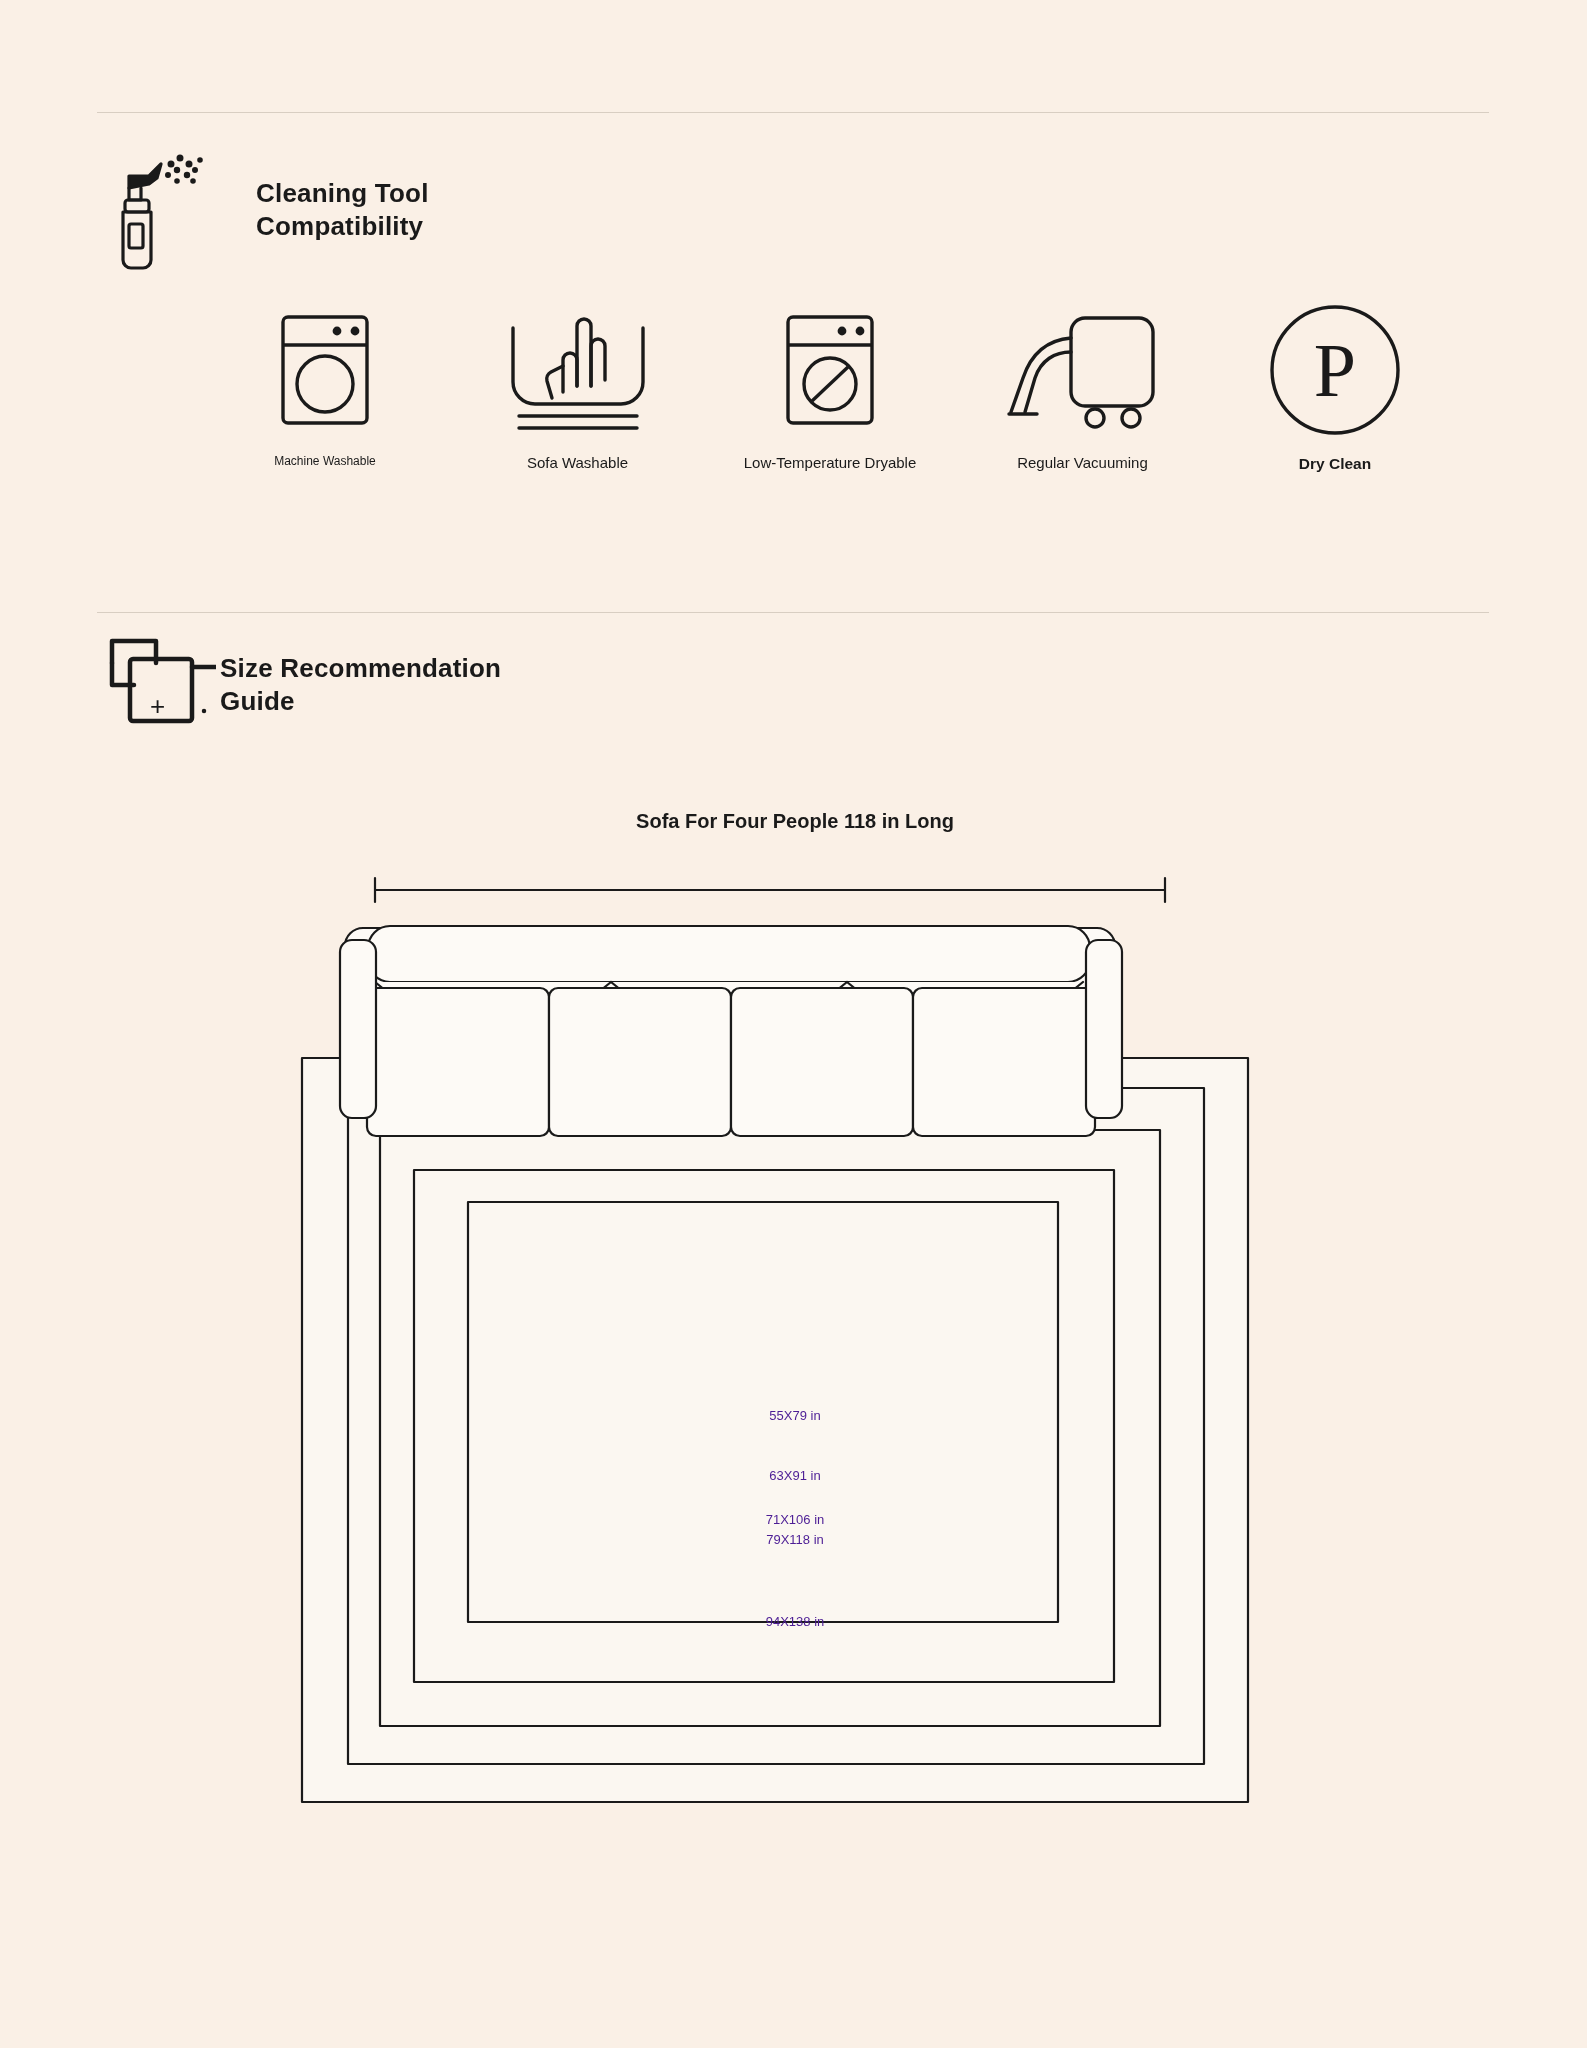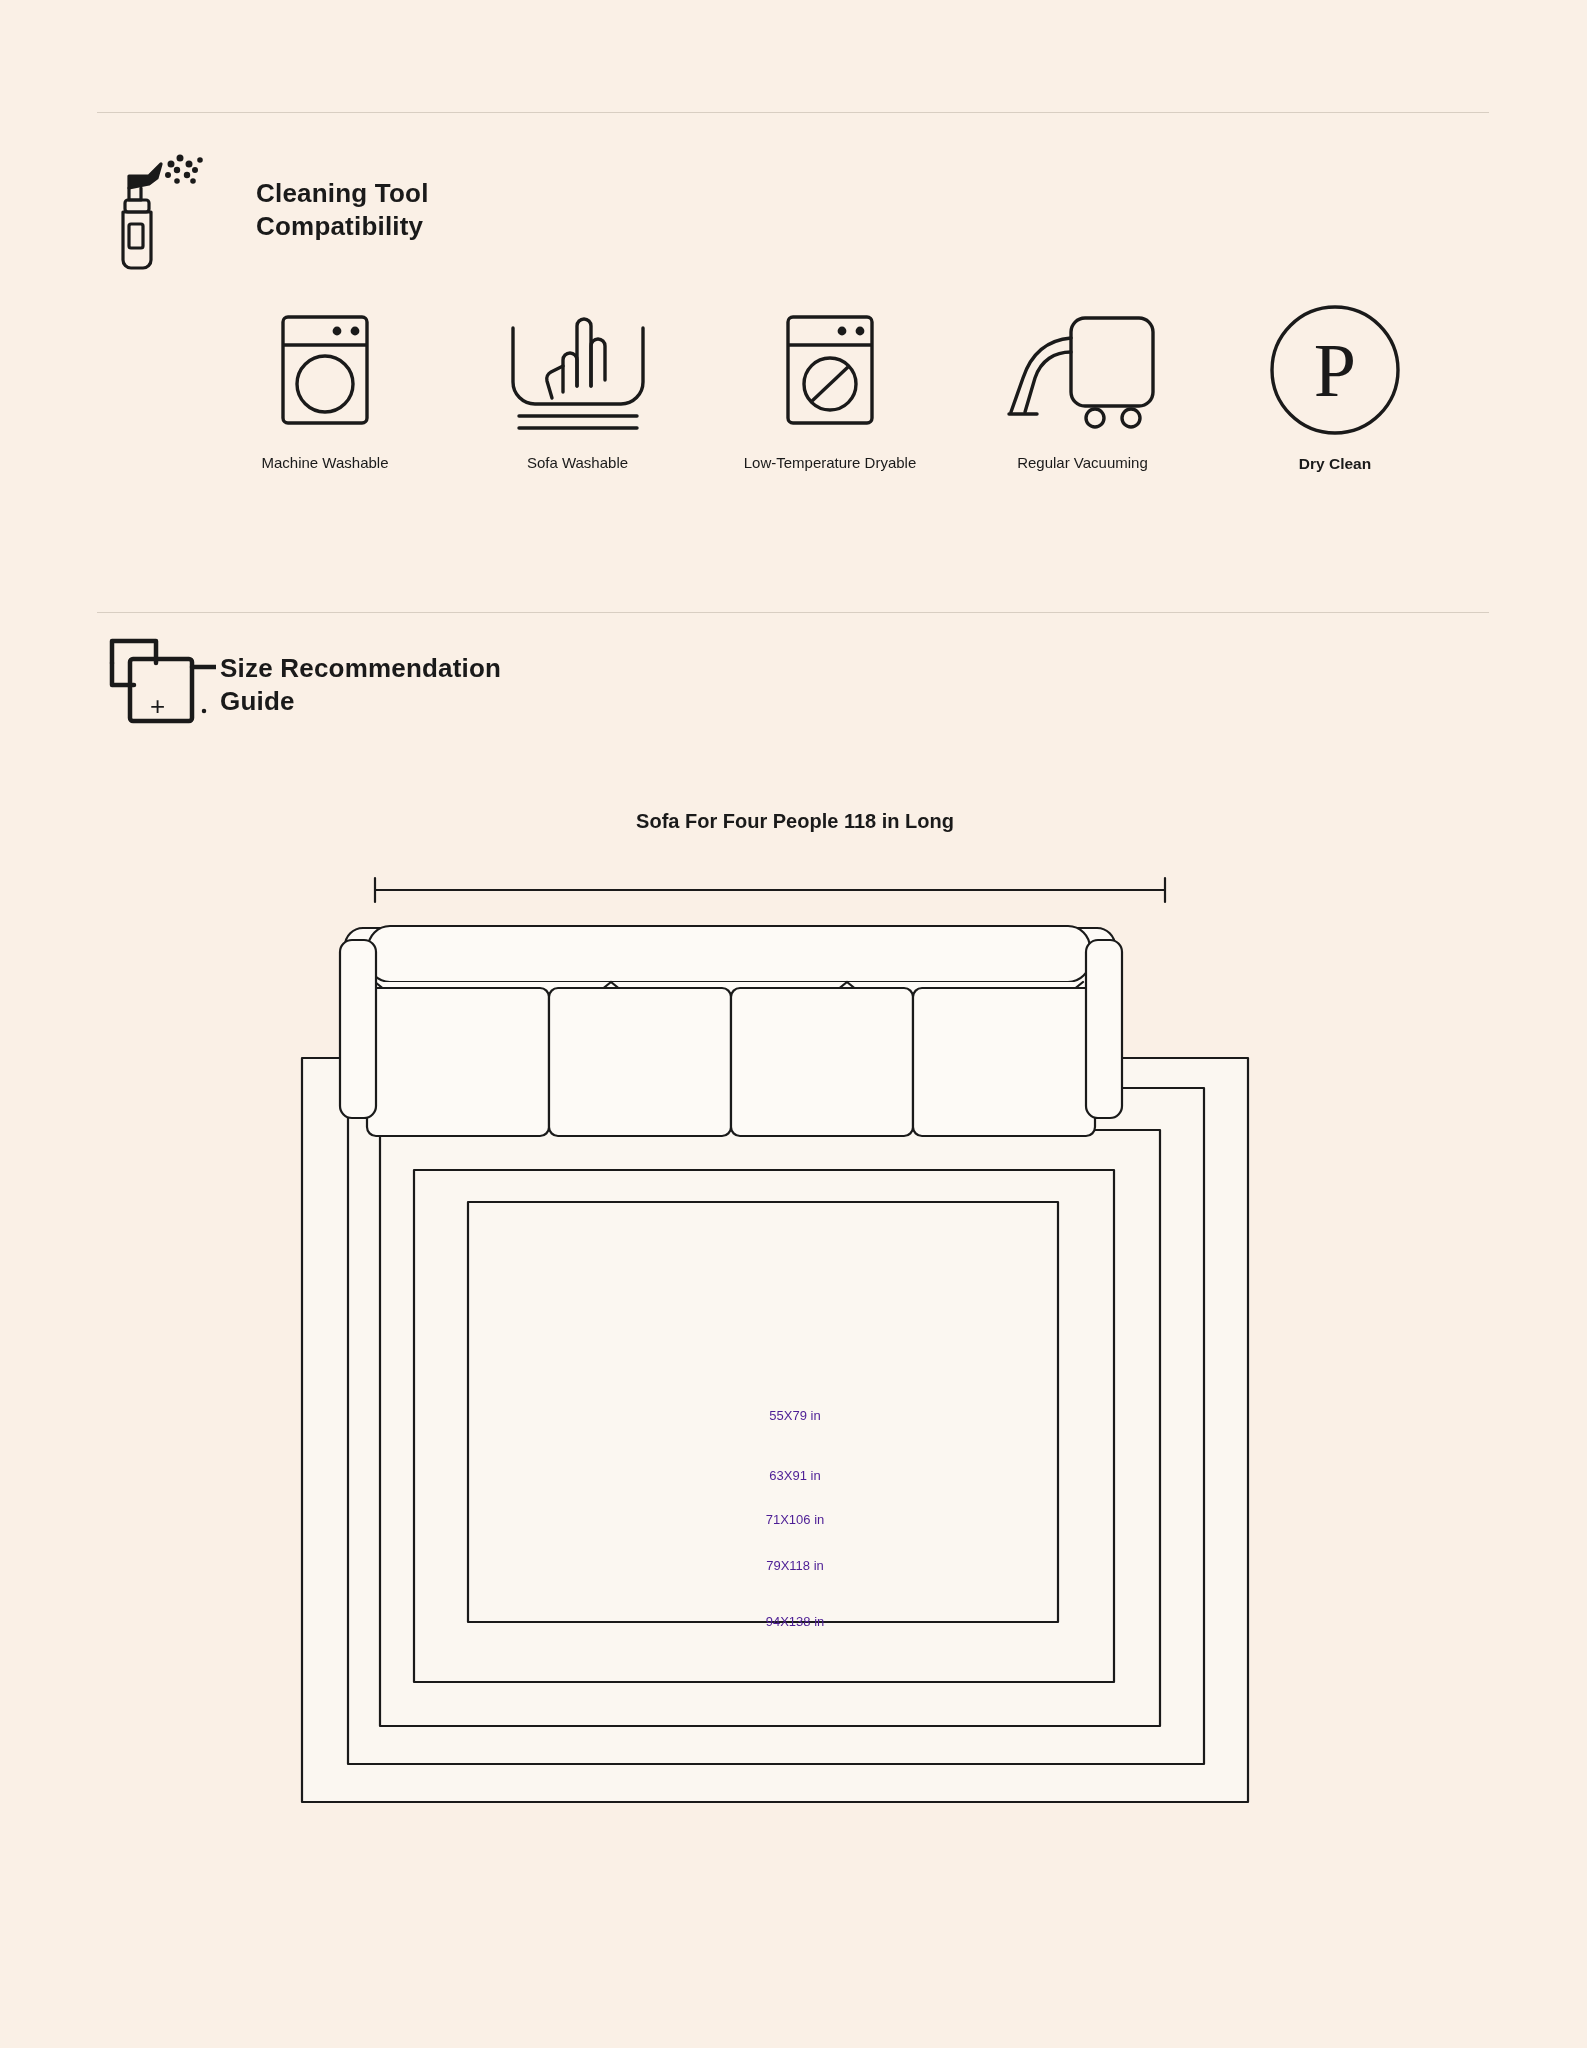--- a/index.html
+++ b/index.html
@@ -83,21 +83,21 @@
     align-items: center;
     justify-content: center;
   }
   .clean-item .caption {
     margin-top: 14px;
     text-align: center;
     font-size: 15px;
     line-height: 1.25;
     white-space: nowrap;
   }
-  .clean-item.small .caption { font-size: 15px; }
+  .clean-item.small .caption { font-size: 12px; }
   .clean-item.bold .caption { font-weight: bold; font-size: 15.5px; }
 
   
   .size-wrap {
     position: absolute;
     left: 300px;
     top: 840px;
     width: 990px;
     height: 1010px;
   }
@@ -272,18 +272,18 @@
         <rect x="431" y="148" width="182" height="148" rx="9" fill="#fdfaf6"></rect>
         <rect x="613" y="148" width="182" height="148" rx="9" fill="#fdfaf6"></rect>
         <rect x="40" y="100" width="36" height="178" rx="12" fill="#fdfaf6"></rect>
         <rect x="786" y="100" width="36" height="178" rx="12" fill="#fdfaf6"></rect>
       </g>
     </svg>
 
     <div class="rug-label" style="top:568px;">55X79 in</div>
     <div class="rug-label" style="top:628px;">63X91 in</div>
     <div class="rug-label" style="top:672px;">71X106 in</div>
-    <div class="rug-label" style="top:718px;">79X118 in</div>
+    <div class="rug-label" style="top:692px;">79X118 in</div>
     <div class="rug-label" style="top:774px;">94X138 in</div>
 
   </div>
 
 </div>
 
 </body></html>

